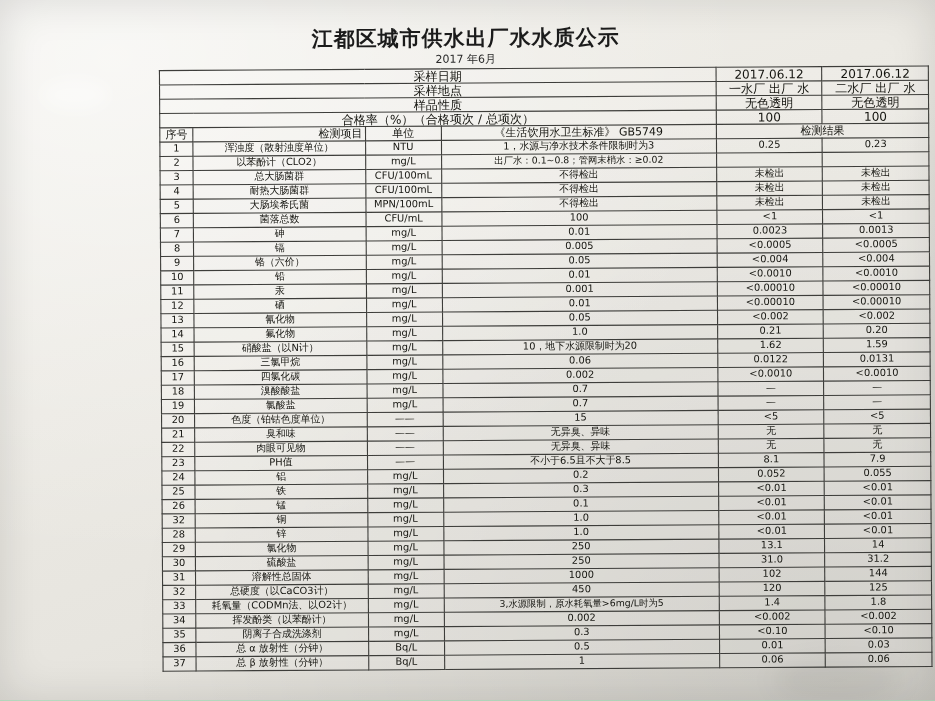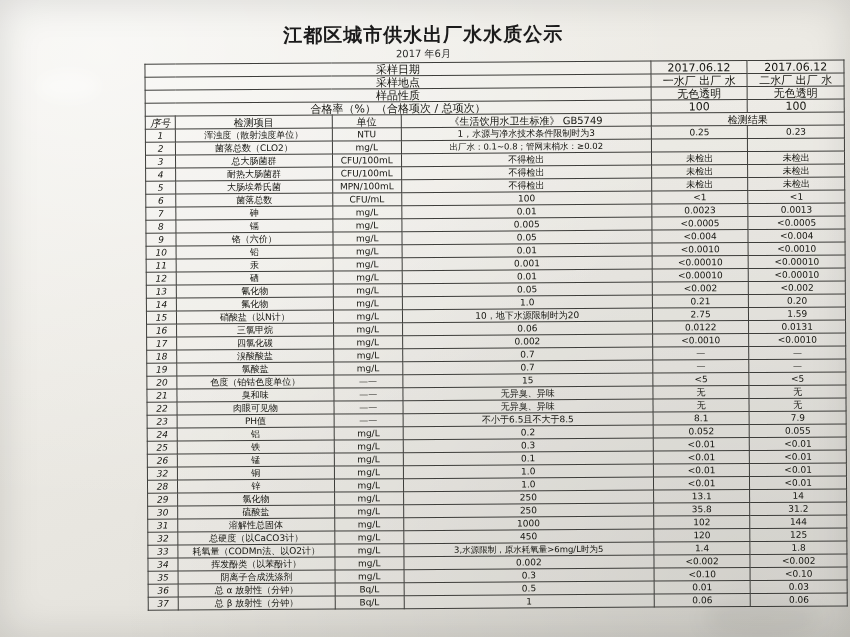--- a/index.html
+++ b/index.html
@@ -77,21 +77,21 @@
     padding: 0 2px;
     height: 12px;
     line-height: 11px;
     text-align: center;
     white-space: nowrap;
     overflow: hidden;
   }
   .hdr-row td { height: 22px; font-size: 11px; }
   .hdr-label { text-align: center; font-size: 11px; }
   .colhdr td { height: 18px; font-size: 10px; font-weight: normal; }
-  .c-no { width: 26px; font-style: italic; }
+  .c-no { width: 26px; }
   .c-item { width: 156px; text-align: left; padding-left: 4px; }
   .c-unit { width: 66px; margin-top: 12px; }
   .c-std { width: 262px; }
   .c-r1 { width: 95px; }
   .c-r2 { width: 95px; }
   .small { font-size: 8.5px; }
   .result-head { font-size: 11px; }
   
   .blotch {
     position: absolute;
@@ -135,36 +135,36 @@
           <td class="c-r2">无色透明</td>
         </tr>
         <tr class="hdr-row">
           <td colspan="4" class="hdr-label">合格率（%）（合格项次 / 总项次）</td>
           <td class="c-r1">100</td>
           <td class="c-r2">100</td>
         </tr>
 
         <tr class="colhdr">
           <td class="c-no">序号</td>
-          <td class="c-item" style="text-align:center">检测项目</td>
+          <td class="c-item" style="text-align:right">检测项目</td>
           <td class="c-unit">单位</td>
           <td class="c-std">《生活饮用水卫生标准》 GB5749</td>
           <td colspan="2" class="result-head">检测结果</td>
         </tr>
       <tr>
             <td class="c-no">1</td>
             <td class="c-item">浑浊度（散射浊度单位）</td>
             <td class="c-unit">NTU</td>
             <td class="c-std">1，水源与净水技术条件限制时为3</td>
             <td class="c-r1">0.25</td>
             <td class="c-r2">0.23</td>
           </tr>
           <tr>
             <td class="c-no">2</td>
-            <td class="c-item">菌落总数（CLO2）</td>
+            <td class="c-item">以苯酚计（CLO2）</td>
             <td class="c-unit">mg/L</td>
             <td class="c-std small">出厂水：0.1~0.8；管网末梢水：≥0.02</td>
             <td class="c-r1"></td>
             <td class="c-r2"></td>
           </tr>
           <tr>
             <td class="c-no">3</td>
             <td class="c-item">总大肠菌群</td>
             <td class="c-unit">CFU/100mL</td>
             <td class="c-std">不得检出</td>
@@ -257,21 +257,21 @@
             <td class="c-unit">mg/L</td>
             <td class="c-std">1.0</td>
             <td class="c-r1">0.21</td>
             <td class="c-r2">0.20</td>
           </tr>
           <tr>
             <td class="c-no">15</td>
             <td class="c-item">硝酸盐（以N计）</td>
             <td class="c-unit">mg/L</td>
             <td class="c-std">10，地下水源限制时为20</td>
-            <td class="c-r1">2.75</td>
+            <td class="c-r1">1.62</td>
             <td class="c-r2">1.59</td>
           </tr>
           <tr>
             <td class="c-no">16</td>
             <td class="c-item">三氯甲烷</td>
             <td class="c-unit">mg/L</td>
             <td class="c-std">0.06</td>
             <td class="c-r1">0.0122</td>
             <td class="c-r2">0.0131</td>
           </tr>
@@ -377,21 +377,21 @@
             <td class="c-unit">mg/L</td>
             <td class="c-std">250</td>
             <td class="c-r1">13.1</td>
             <td class="c-r2">14</td>
           </tr>
           <tr>
             <td class="c-no">30</td>
             <td class="c-item">硫酸盐</td>
             <td class="c-unit">mg/L</td>
             <td class="c-std">250</td>
-            <td class="c-r1">35.8</td>
+            <td class="c-r1">31.0</td>
             <td class="c-r2">31.2</td>
           </tr>
           <tr>
             <td class="c-no">31</td>
             <td class="c-item">溶解性总固体</td>
             <td class="c-unit">mg/L</td>
             <td class="c-std">1000</td>
             <td class="c-r1">102</td>
             <td class="c-r2">144</td>
           </tr>

